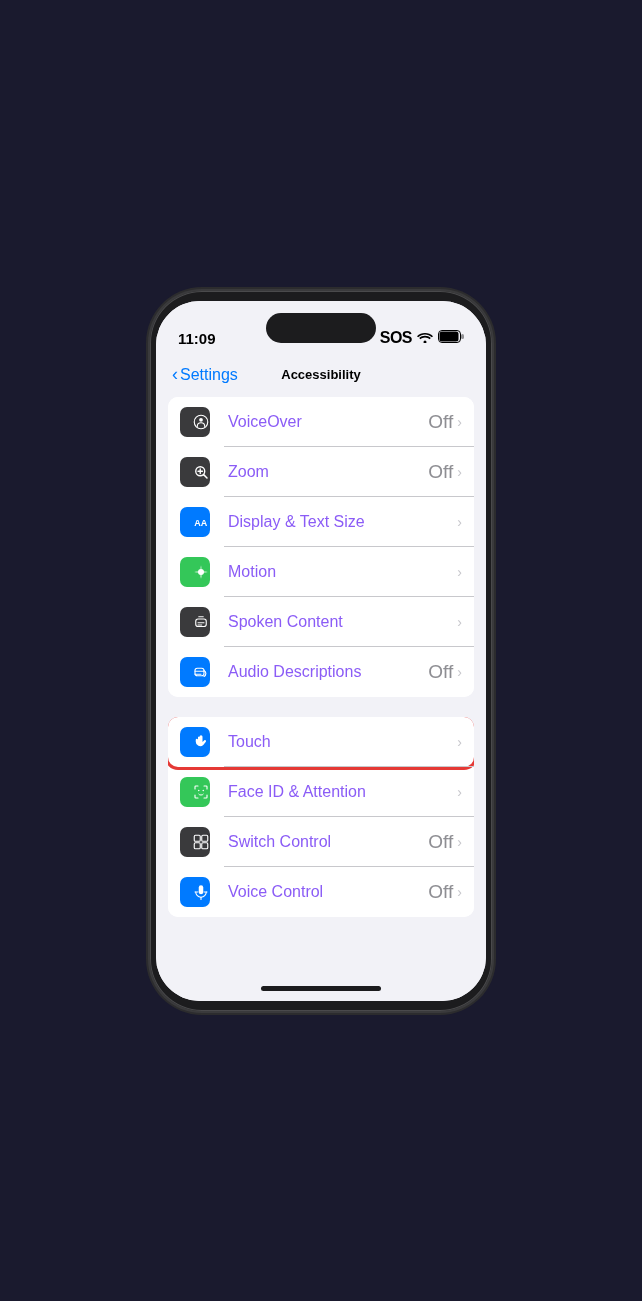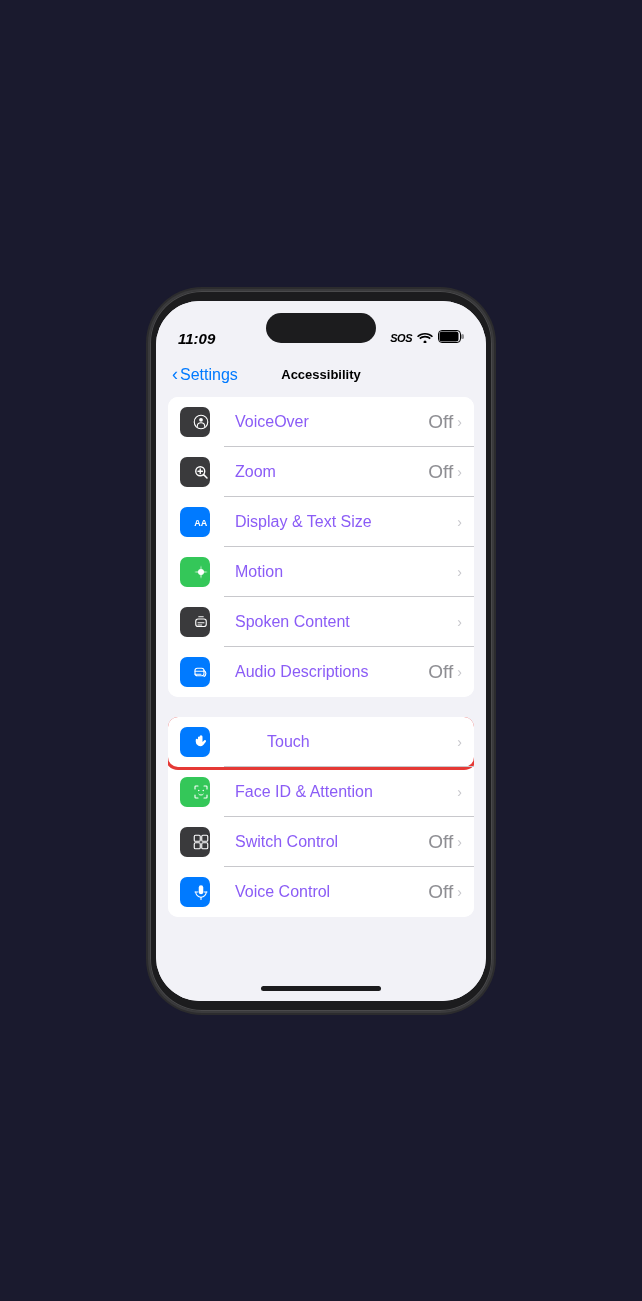--- a/index.html
+++ b/index.html
@@ -53,37 +53,36 @@
     .status-bar {
       height: 52px;
       display: flex;
       align-items: flex-end;
       justify-content: space-between;
       padding: 0 22px 6px;
       flex-shrink: 0;
       background: #f2f2f7;
       position: relative;
       z-index: 10;
-      font-style: italic;
     }
 
     .status-time {
       font-size: 15px;
       font-weight: 600;
       color: #000;
     }
 
     .status-icons {
       display: flex;
       align-items: center;
       gap: 5px;
     }
 
     .status-sos {
-      font-size: 11px;
+      font-size: 16px;
       font-weight: 700;
       color: #000;
       letter-spacing: -0.5px;
     }
 
     
     .nav-bar {
       height: 44px;
       display: flex;
       align-items: center;
@@ -164,21 +163,21 @@
     }
 
     .row-icon {
       width: 30px;
       height: 30px;
       border-radius: 7px;
       display: flex;
       align-items: center;
       justify-content: center;
       flex-shrink: 0;
-      margin-right: 25px;
+      margin-right: 18px;
       padding-left: 12px;
     }
 
     .row-icon svg {
       width: 20px;
       height: 20px;
     }
 
     .row-content {
       flex: 1;
@@ -370,21 +369,21 @@
             <div class="row-right">
               <span class="row-value">Off</span>
               <span class="row-chevron">›</span>
             </div>
           </div>
         </div>
       </div>
 
       <div class="settings-group">
 
-        <div class="settings-row" style="outline: 3px solid #e53935; border-radius: 10px; position: relative; z-index: 5; gap: 32px;">
+        <div class="settings-row" style="outline: 3px solid #e53935; border-radius: 10px; position: relative; z-index: 5;">
           <div class="row-icon bg-blue">
             <svg viewBox="0 0 24 24" fill="none">
               <path d="M10 5a2 2 0 0 1 4 0v7l2.5-2.5a1.5 1.5 0 0 1 2 2L15 16a6 6 0 0 1-10-4.5V9a1.5 1.5 0 0 1 3 0v-4z" fill="white"></path>
             </svg>
           </div>
           <div class="row-content">
             <span class="row-label">Touch</span>
             <div class="row-right">
               <span class="row-chevron">›</span>
             </div>

